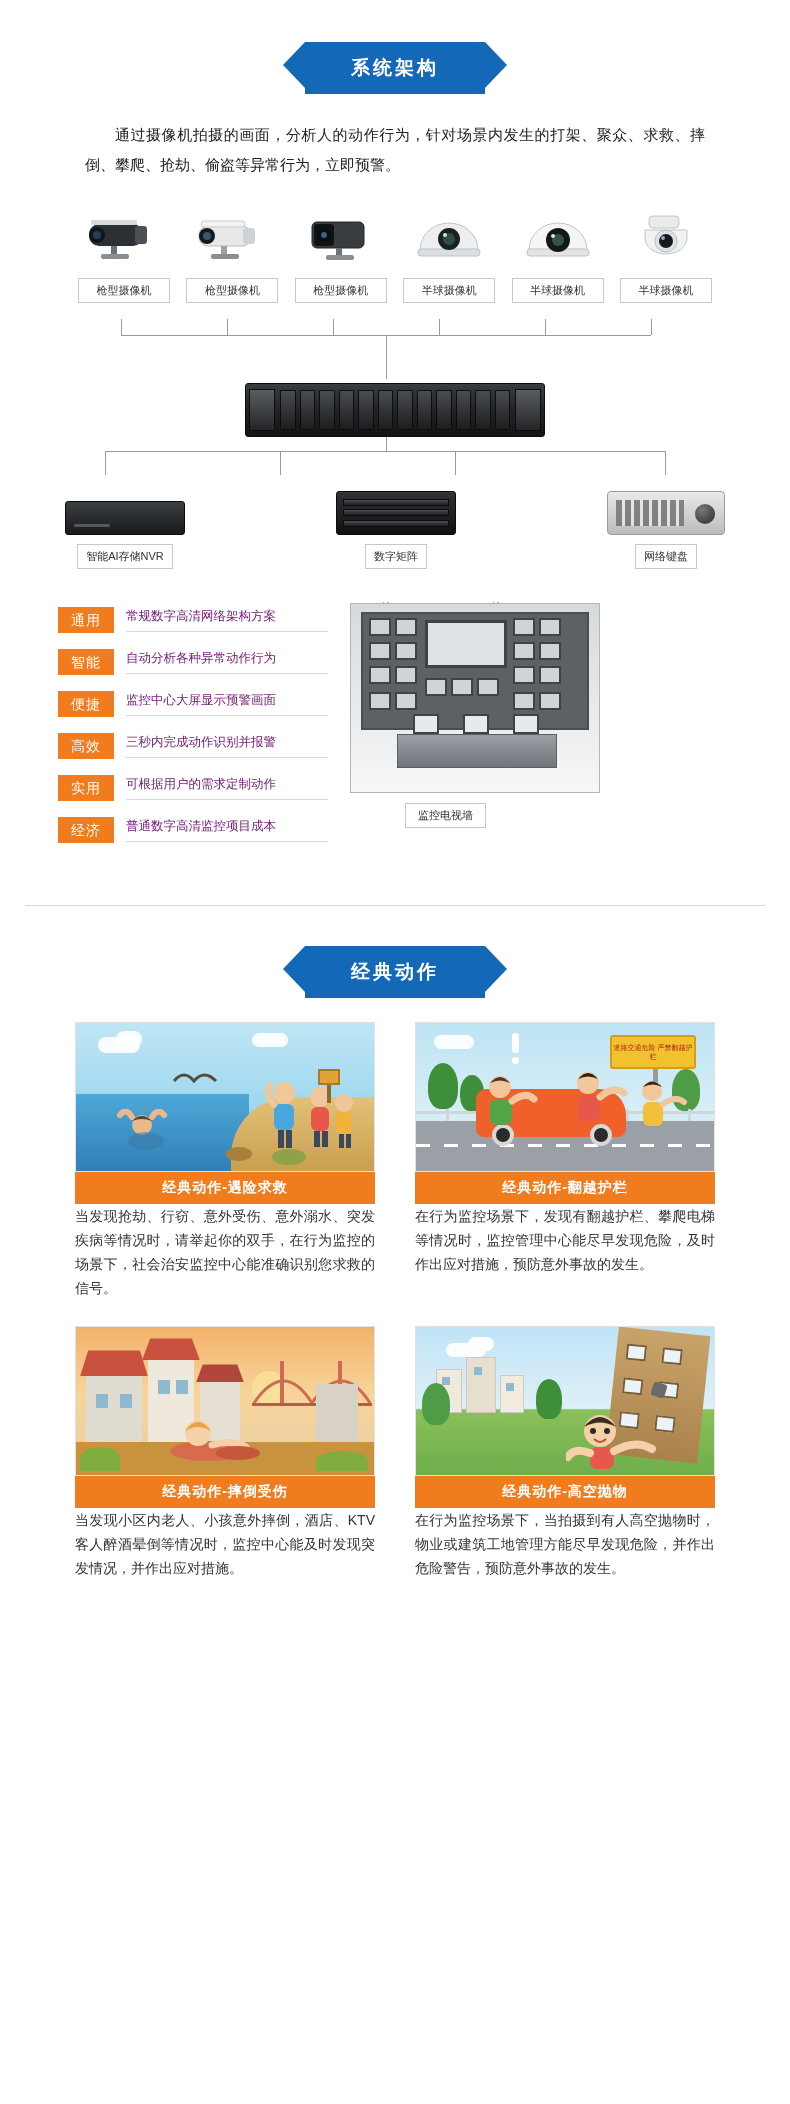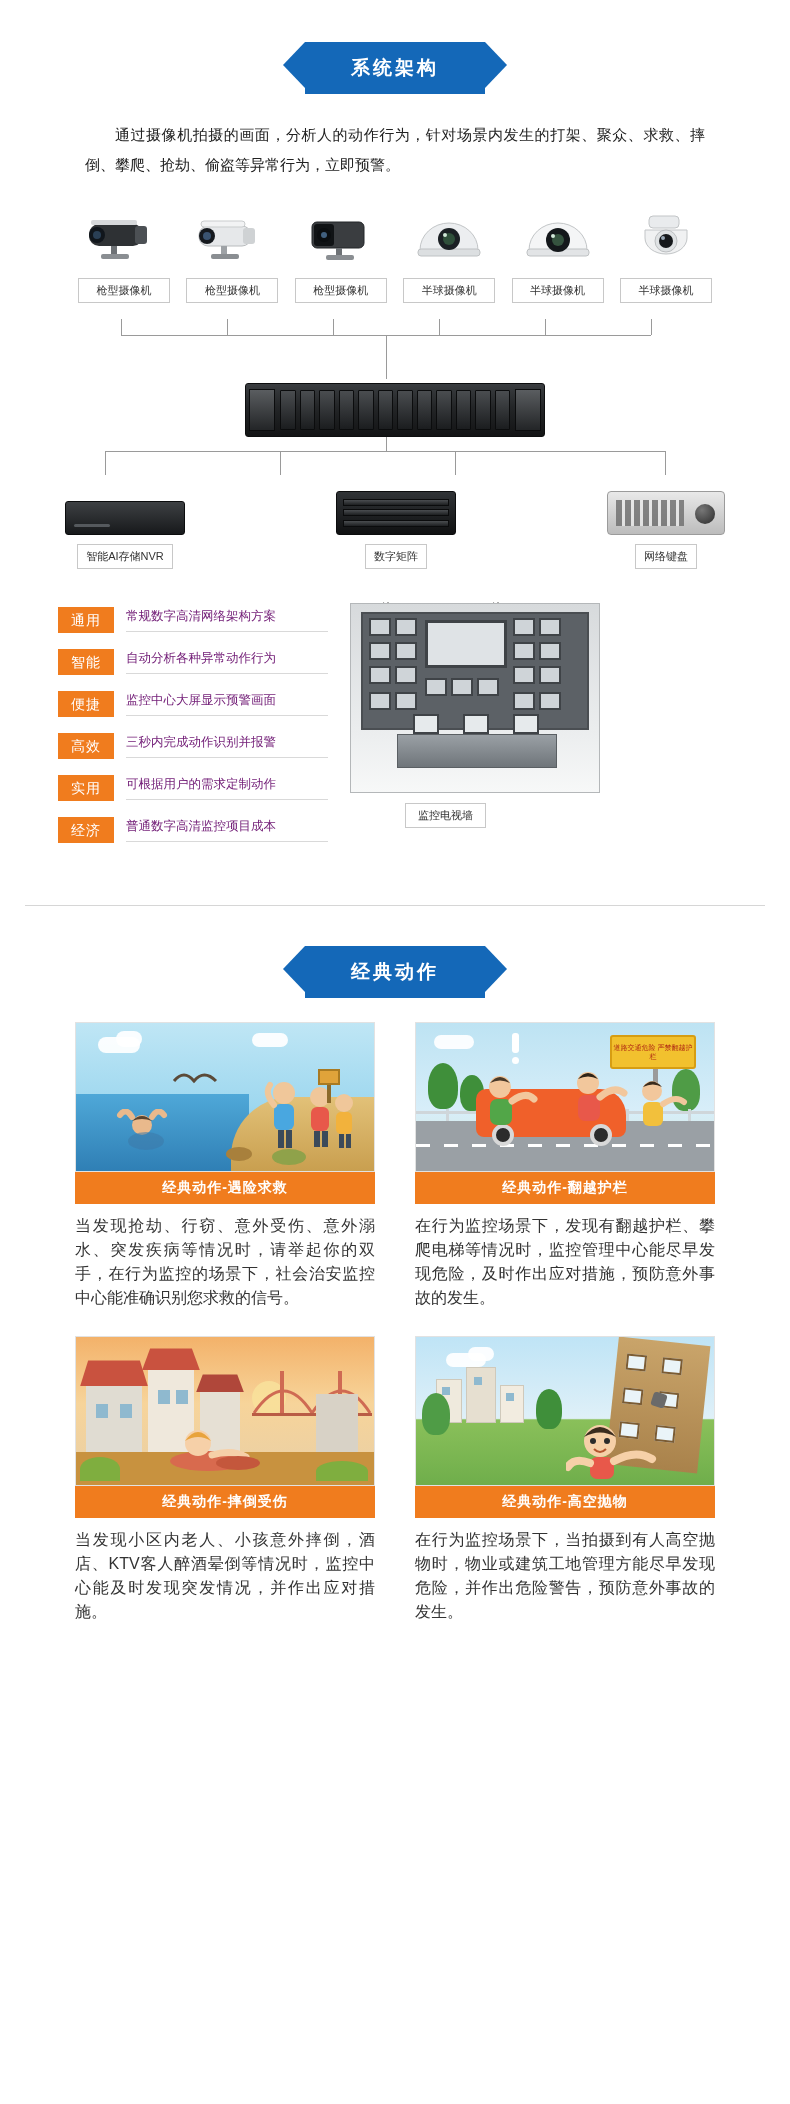--- a/index.html
+++ b/index.html
@@ -276,22 +276,21 @@
     position: relative; overflow: hidden;
     border: 1px solid #e2e2e2;
   }
   .card-title {
     background: #f07c1e; color: #fff;
     font-size: 14px; font-weight: bold;
     text-align: center; padding: 7px 0;
     letter-spacing: 1px;
   }
   .card-desc {
-    margin-top: 10px;
-    font-size: 16px; line-height: 24px; color: #333;
+    font-size: 14px; line-height: 24px; color: #333;
     text-align: justify;
   }
 
   
   .sky-a { position:absolute; inset:0; background: linear-gradient(180deg,#bfe6f5 0%,#9fd8ef 55%,#6ec0e4 100%); }
   .sea   { position:absolute; left:0; bottom:0; width: 58%; height: 52%; background: linear-gradient(180deg,#4fa8d8,#2f7fb5); }
   .sand  { position:absolute; right:0; bottom:0; width: 48%; height: 50%;
            background: linear-gradient(180deg,#e2c178,#c99f4f); border-top-left-radius: 60px; }
   .cloud { position:absolute; background:#ffffff; border-radius: 20px; opacity:.92;}
   .sun   { position:absolute; border-radius:50%; }

